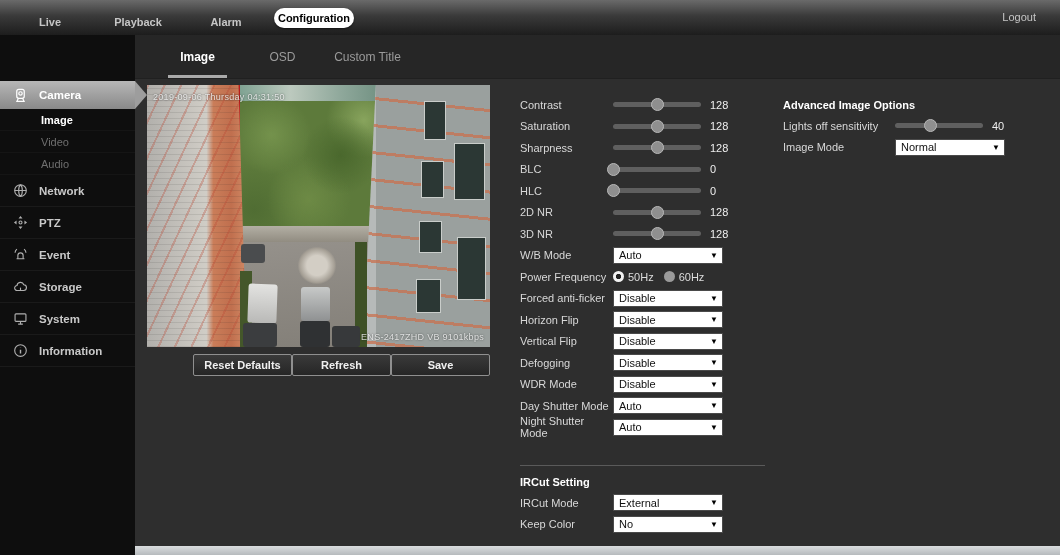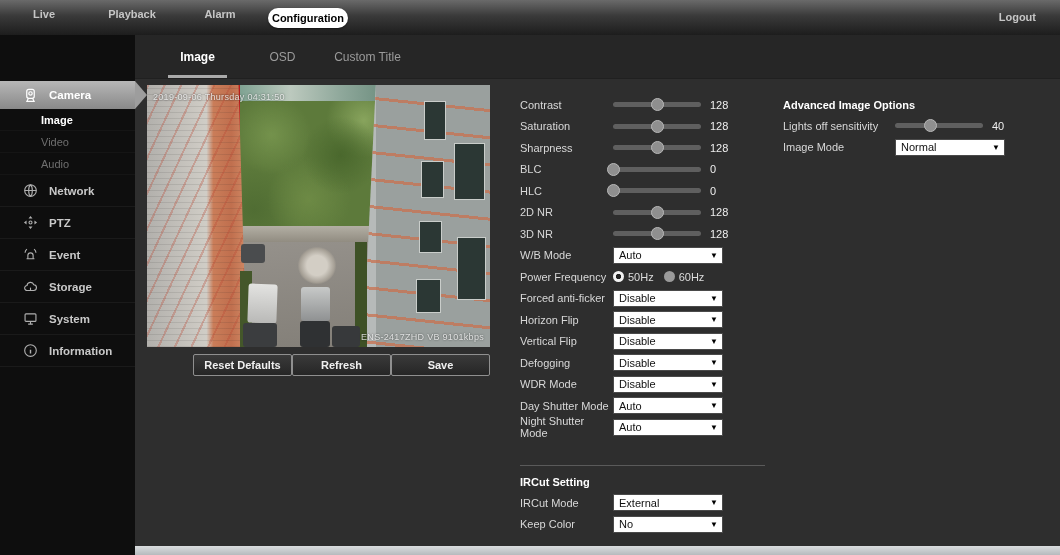--- a/index.html
+++ b/index.html
@@ -3,30 +3,30 @@
 <meta charset="utf-8">
 <style>
   * { margin:0; padding:0; box-sizing:border-box; }
   body { font-family:"Liberation Sans", sans-serif; background:#000; }
   .screen { position:relative; width:1060px; height:555px; background:#2e2e2e; overflow:hidden; }
 
   
   .topbar { position:absolute; left:0; top:0; width:1060px; height:35px;
     background:linear-gradient(180deg,#6a6a6a 0%,#3a3a3a 45%,#1d1d1d 100%);
     display:flex; align-items:center; z-index:10; }
-  .nav-items { display:flex; align-items:flex-start; }
+  .nav-items { display:flex; align-items:flex-end; padding-left:6px; }
   .nav-item { width:88px; text-align:center; color:#c6c6c6; font-size:11px; font-weight:bold; cursor:pointer; }
   .nav-item.active { width:80px; margin:0 4px; background:#fff; color:#000; border-radius:11px; padding:4px 0;
     box-shadow:0 1px 2px rgba(0,0,0,.5); }
-  .logout { position:absolute; right:24px; top:11px; color:#c6c6c6; font-size:11px; font-weight:bold; cursor:pointer; }
+  .logout { position:absolute; right:24px; top:11px; color:#c6c6c6; font-size:11px; font-weight:normal; cursor:pointer; }
 
   
   .sidebar { position:absolute; left:0; top:35px; width:135px; height:520px; background:#0e0e0e;
     padding-top:46px; z-index:5; overflow:visible; }
-  .side-item { position:relative; height:32px; display:flex; align-items:center; gap:10px; padding-left:23px;
+  .side-item { position:relative; height:32px; display:flex; align-items:center; gap:10px; padding-left:13px;
     color:#c9c9c9; font-size:11.5px; font-weight:bold; cursor:pointer; border-bottom:1px solid rgba(255,255,255,.05); }
   .side-item .side-icon { width:16px; height:16px; color:#b0b0b0; display:flex; align-items:center; }
   .side-item.selected { height:28px; background:linear-gradient(180deg,#b7b7b7,#898989); color:#fff; border-bottom:none; }
   .side-item.selected .side-icon { color:#fff; }
   .side-item.selected::after { content:""; position:absolute; left:135px; top:50%; transform:translateY(-50%);
     border-left:12px solid #9d9d9d; border-top:14px solid transparent; border-bottom:14px solid transparent; }
   .side-sub { height:22px; display:flex; align-items:center; padding-left:41px; color:#6f6f6f; font-size:11px;
     cursor:pointer; border-bottom:1px solid rgba(255,255,255,.03); }
   .side-sub.active { color:#fff; font-weight:bold; }
 

